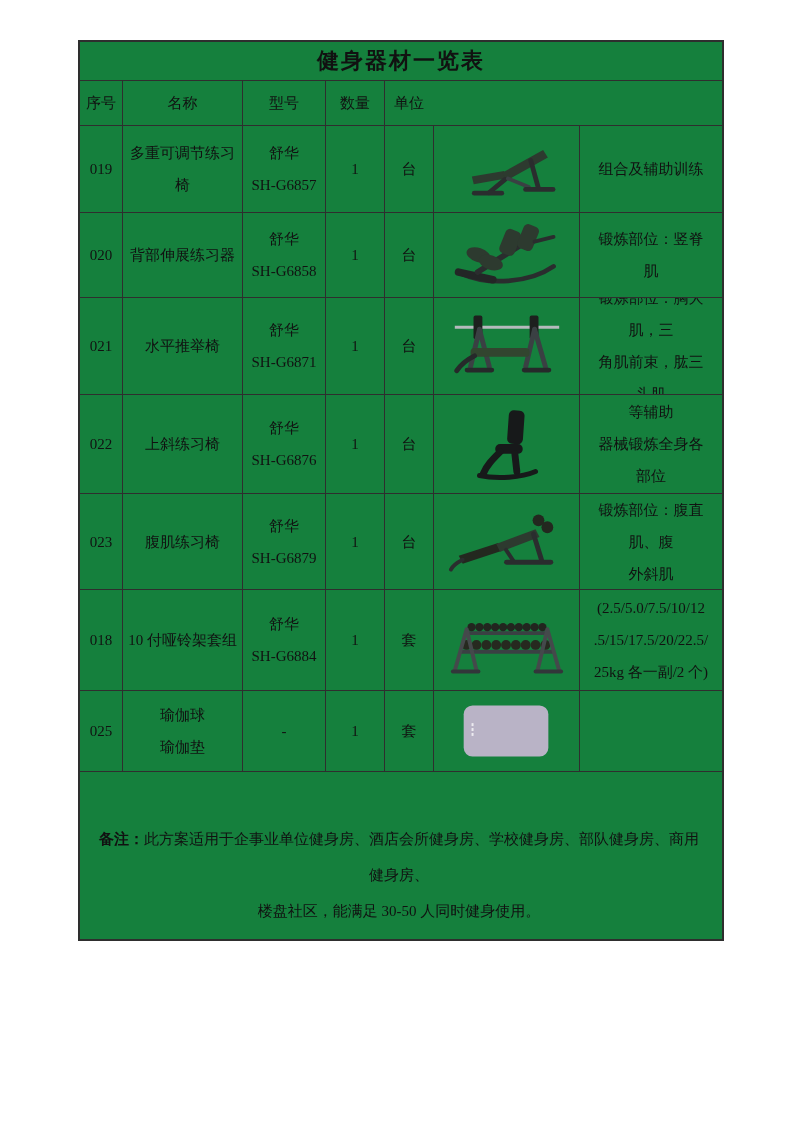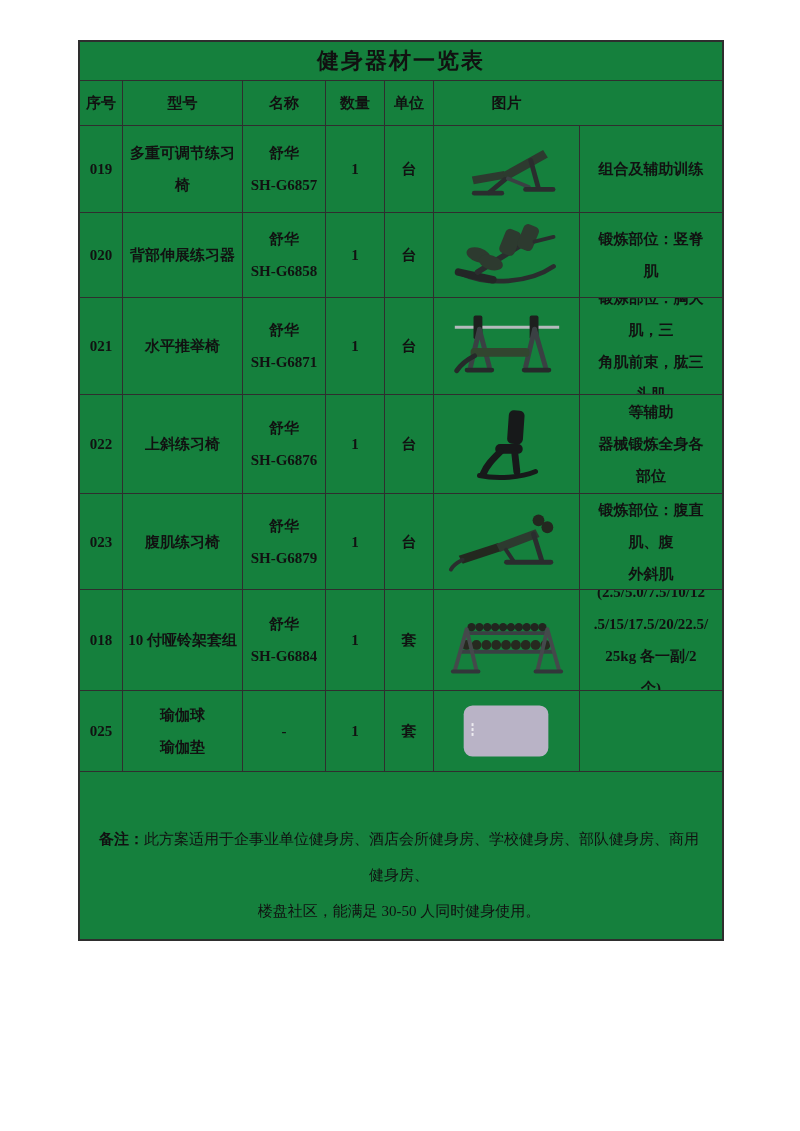--- a/index.html
+++ b/index.html
@@ -34,21 +34,20 @@
   .cell{
     display:flex;align-items:center;justify-content:center;
     text-align:center;
     font-size:15px;
     line-height:32px;
     white-space:pre-line;
     border-left:1px solid #2e2e2e;
     padding:2px 4px;
     box-sizing:border-box;
     overflow:hidden;
-    font-weight:bold;
   }
   .cell:first-child{border-left:none;}
   .header-row{height:44px;}
   .header-row .cell{font-size:15px;}
   .c-pic{padding:0;}
   .c-remark{padding:2px 16px;}
   .footer-row{display:block;min-height:93px;}
   .footer-cell{
     display:block;
     text-align:center;
@@ -65,25 +64,24 @@
 
 <div class="page">
   <div class="table">
 
     <div class="title-row">
       <span class="title">健身器材一览表</span>
     </div>
 
     <div class="trow header-row">
       <div class="cell">序号</div>
+      <div class="cell">名称</div>
       <div class="cell">型号</div>
-      <div class="cell">名称</div>
       <div class="cell">数量</div>
       <div class="cell">单位</div>
-      <div class="cell">图片</div>
     </div>
 
     <div class="trow" style="height:86px">
       <div class="cell">019</div>
       <div class="cell">多重可调节练习
 椅</div>
       <div class="cell">舒华
 SH-G6857</div>
       <div class="cell">1</div>
       <div class="cell">台</div>

